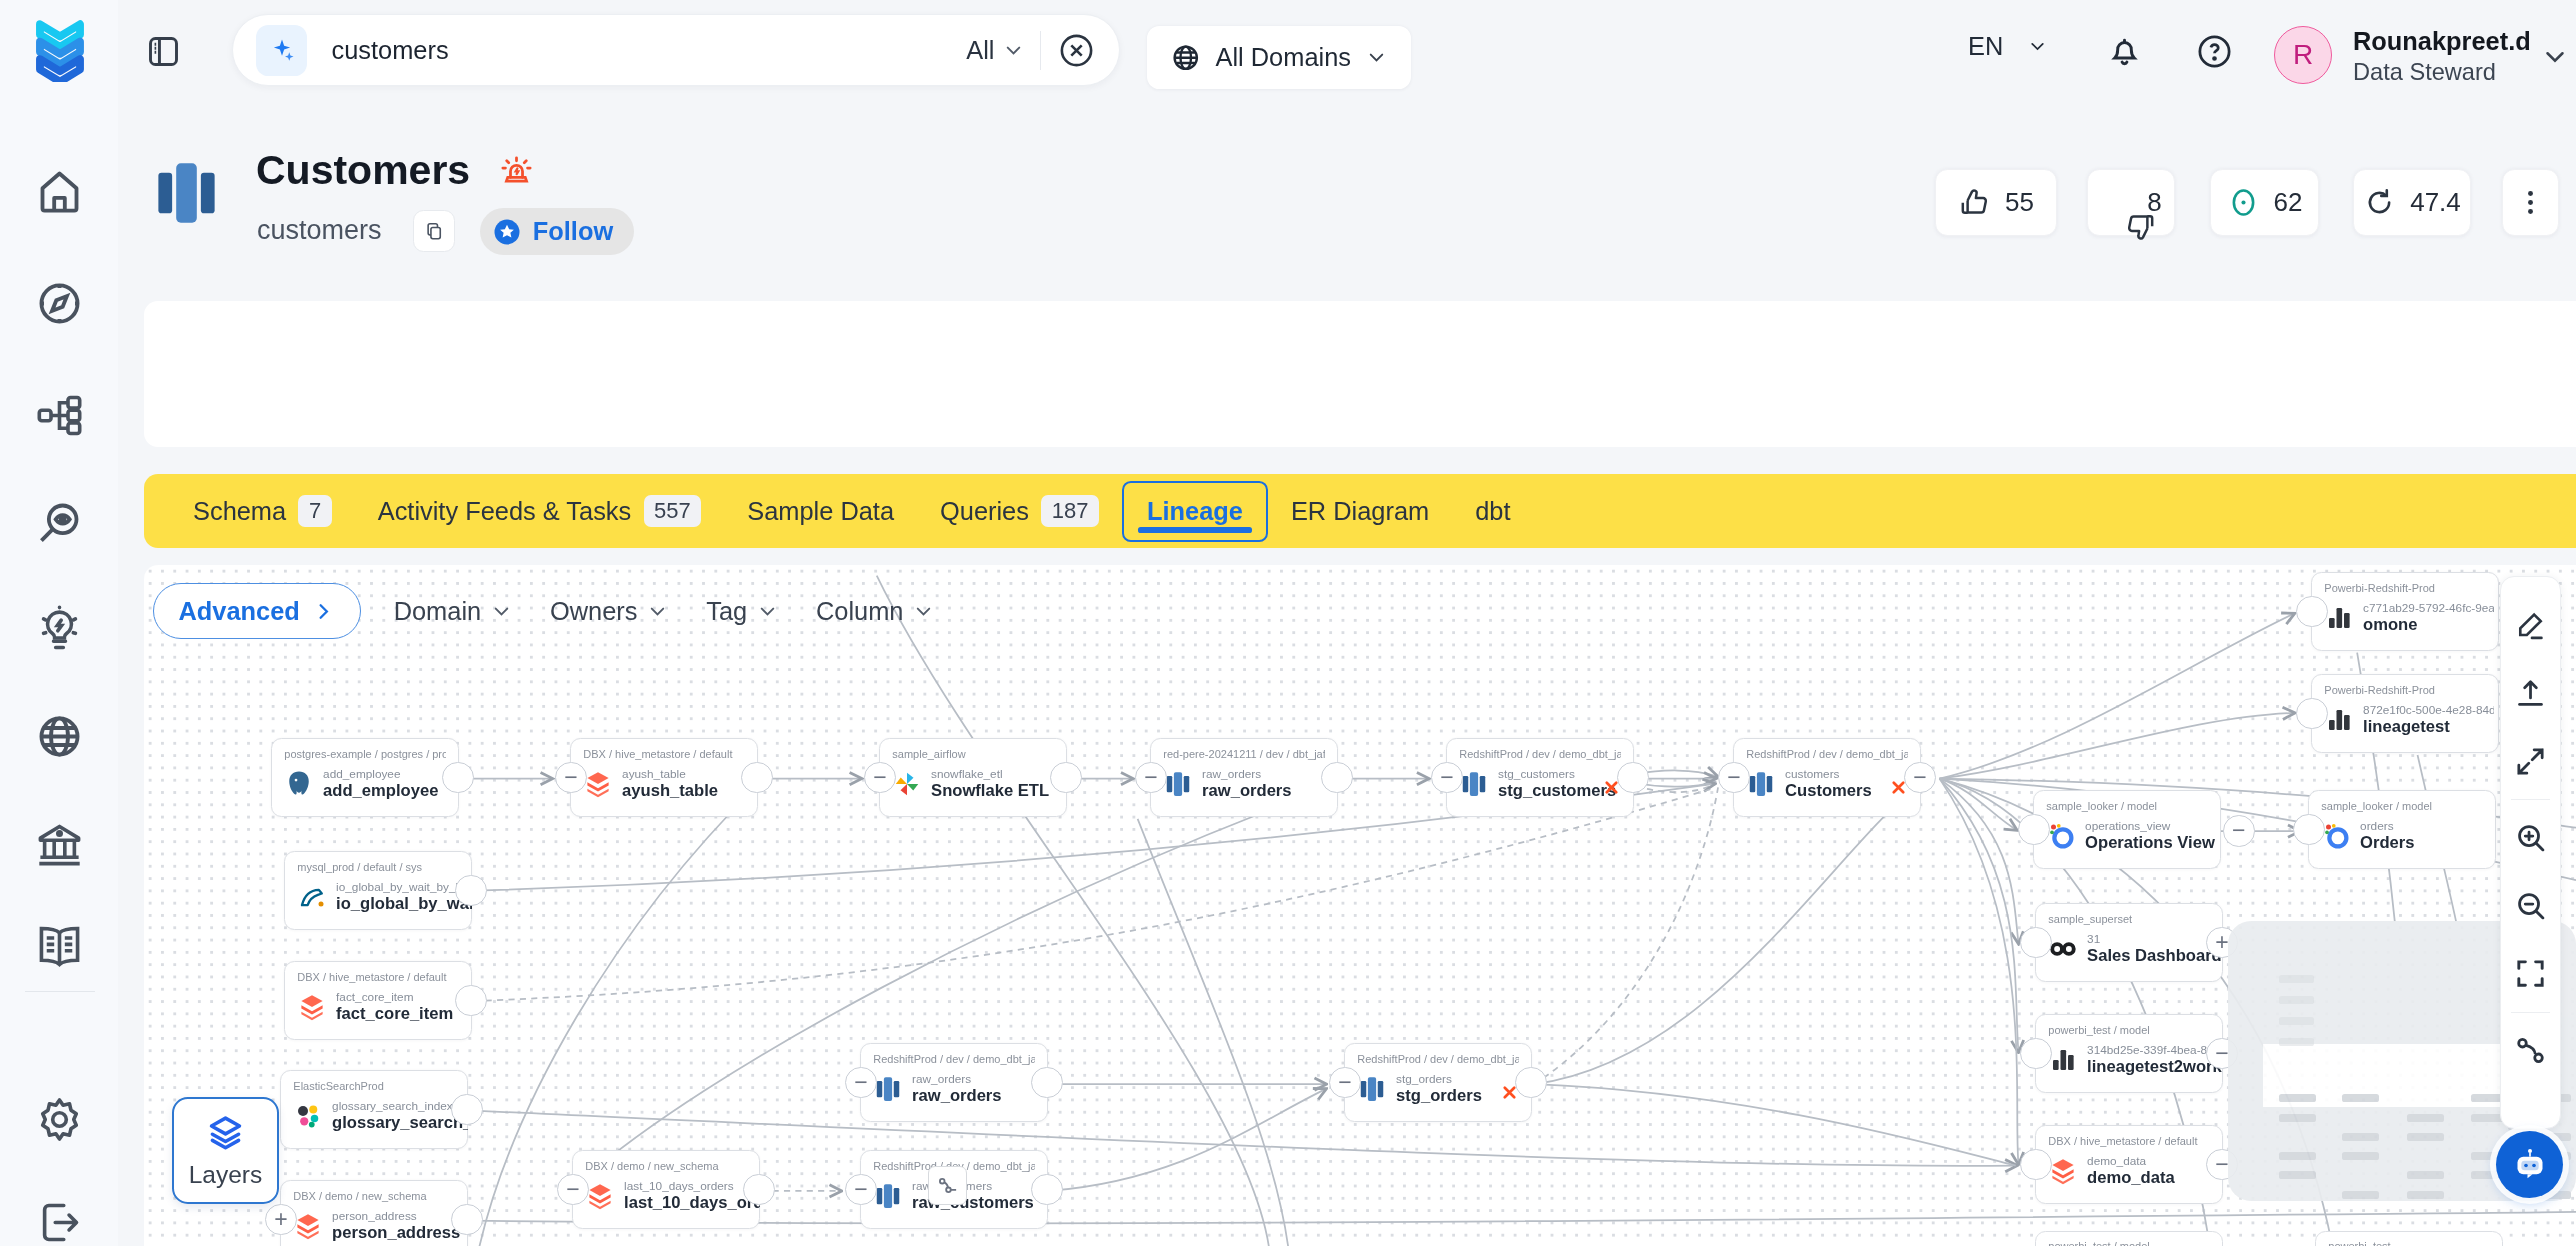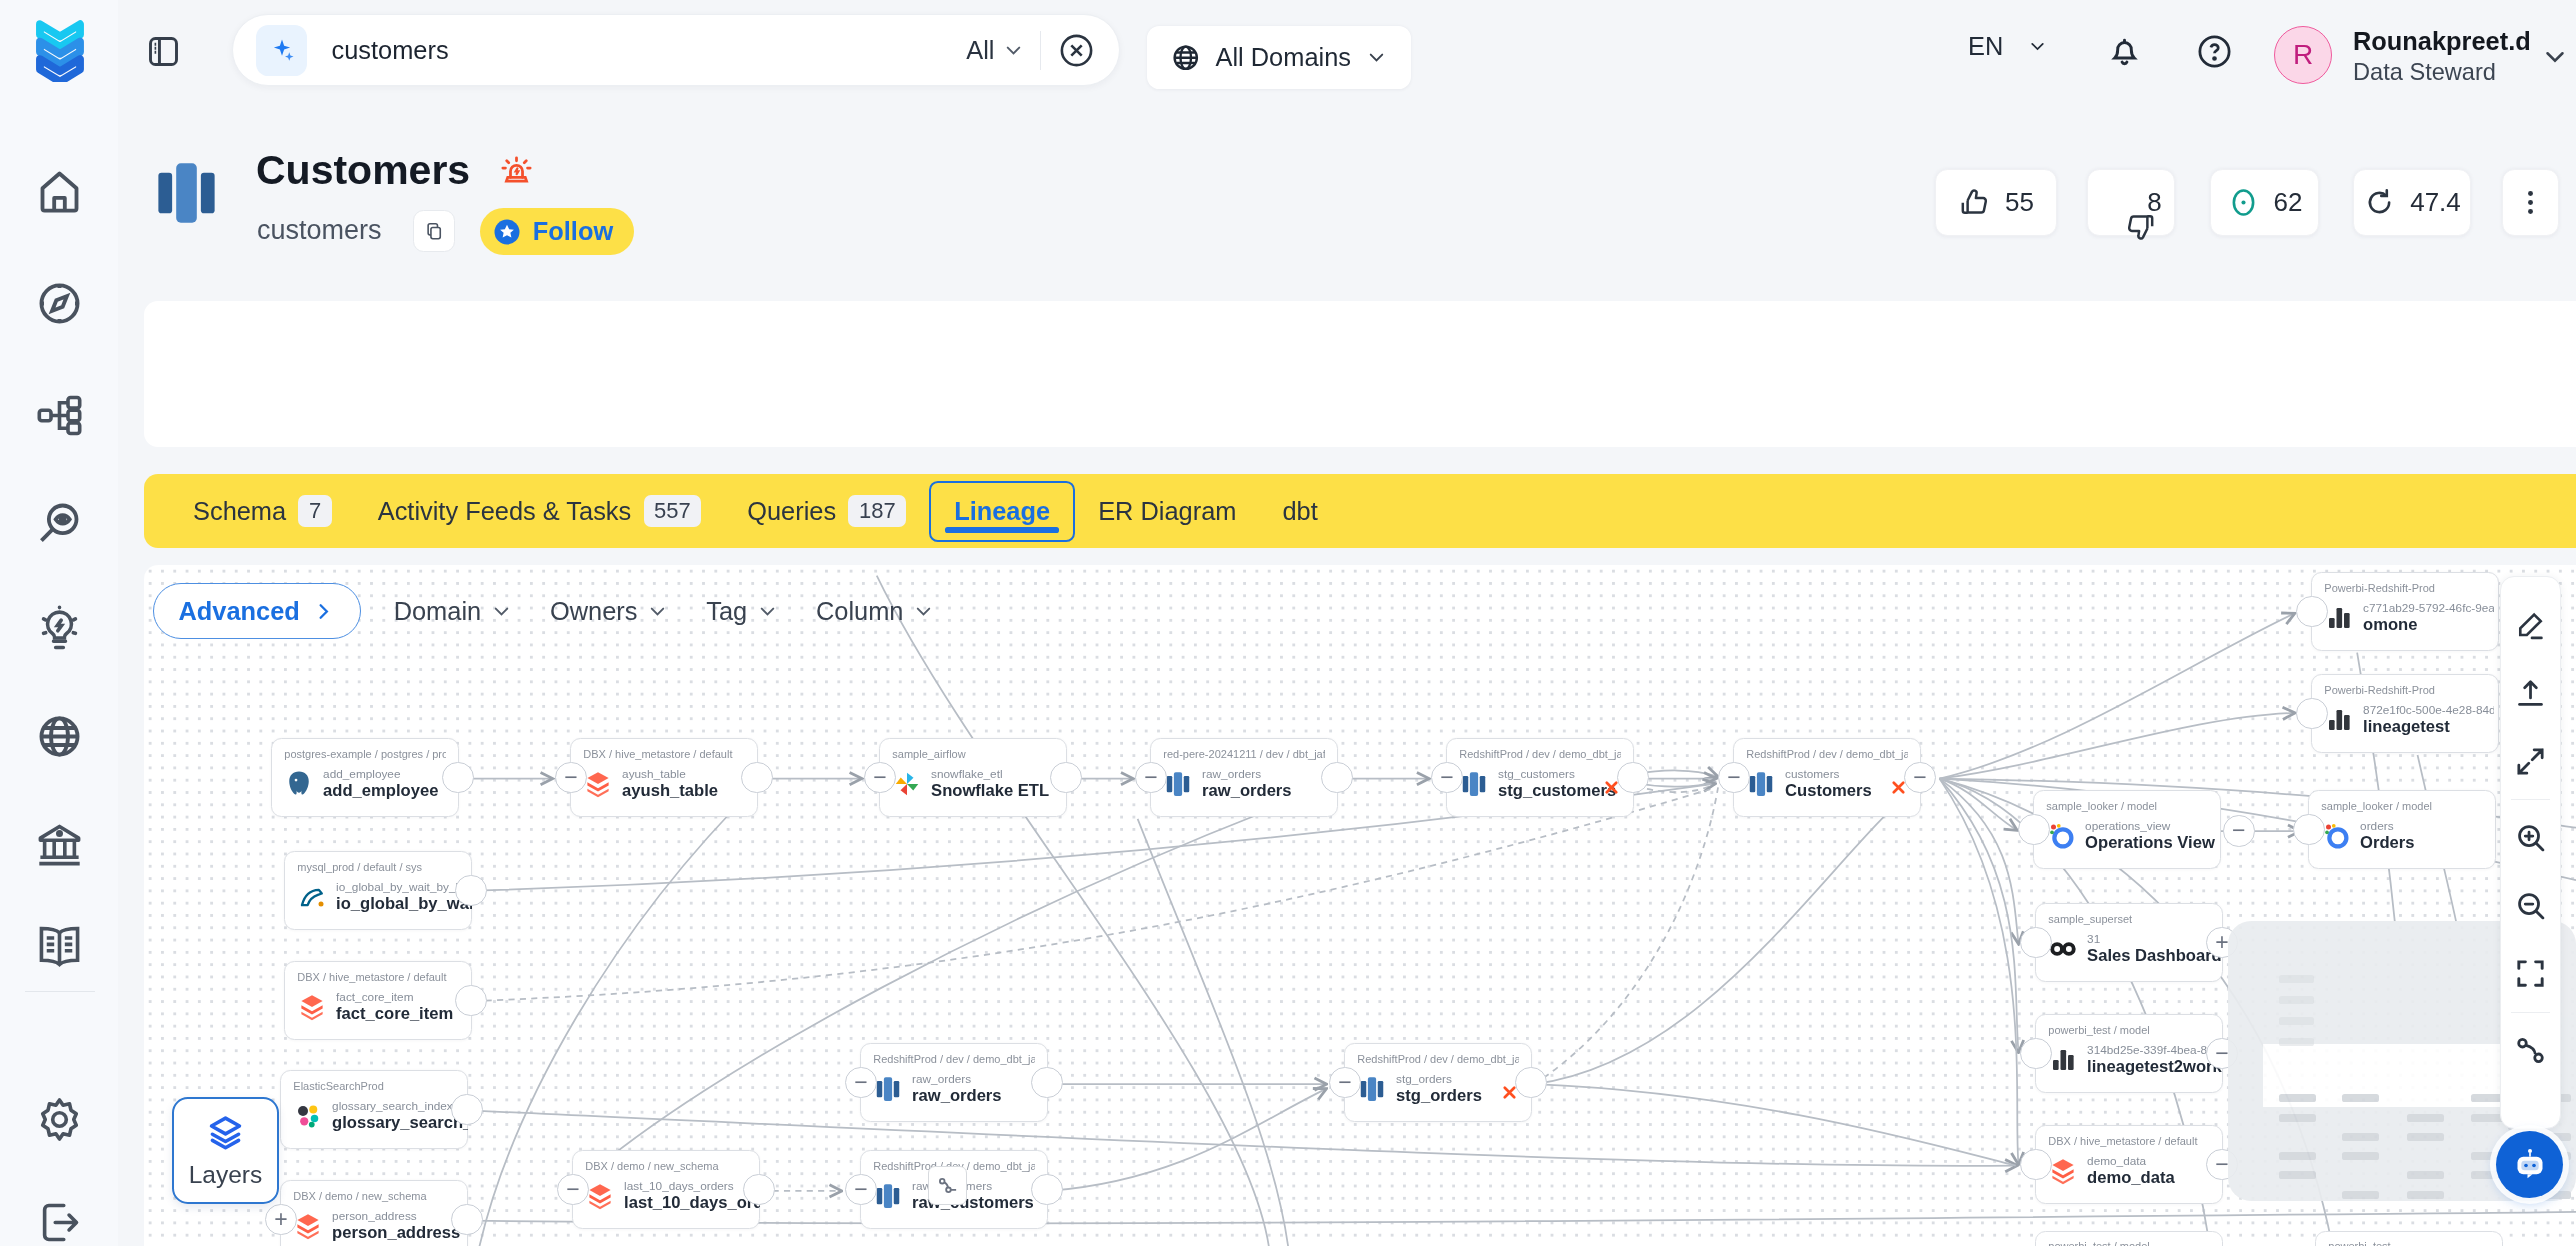--- a/index.html
+++ b/index.html
@@ -38,21 +38,21 @@
   #user-role { font-size:23.6px; color:#3c4552; }
   #user-chev { left:2540px; top:42px; width:30px; height:30px; color:#39414d; }
 
   
   #svc-logo { left:149px; top:151px; width:75px; height:84px; }
   #page-title { left:256px; top:147px; font-size:41px; font-weight:700; color:#141a24; }
   #alarm { left:497px; top:151px; width:39px; height:39px; }
   #entity-sub { left:257px; top:215px; font-size:27px; color:#4a5361; }
   #copy-btn { left:413px; top:210px; width:42px; height:42px; background:#fff; border:0.9px solid #e7eaee; border-radius:10.5px;
     color:#4a5361; padding:8.8px; }
-  #follow-btn { left:480px; top:208px; height:47px; background:#fde047; border-radius:23.6px; display:flex; align-items:center;
+  #follow-btn { left:480px; top:208px; height:47px; background:#e5e5e5; border-radius:23.6px; display:flex; align-items:center;
     padding:0 21px 0 12.3px; gap:10.5px; font-size:25.4px; color:#1a6fe0; font-weight:600; }
   .stat-btn { position:absolute; top:169px; height:67px; background:#fff; border:0.9px solid #f0f1f4; border-radius:12.3px;
     box-shadow:0 0.9px 4.4px rgba(30,40,60,.06); display:flex; align-items:center; justify-content:center; gap:14px;
     font-size:26px; color:#242c38; }
   .stat-btn .ico { width:33px; height:33px; color:#2b3440; }
 
   
   #props-card { left:144px; top:301px; width:2432px; height:146px; background:#fff; border-radius:14px 0 0 14px; }
   .prop-col { position:absolute; top:324px; }
   .prop-label { display:flex; align-items:center; gap:12.3px; font-size:25.4px; font-weight:600; color:#1a6fe0; }
@@ -483,20 +483,23 @@
 
   <nav id="tabs-card" class="abs">
       <div class="tab ">
     <span>Schema</span>
     <span class="tab-count">7</span>
       </div>
       <div class="tab ">
     <span>Activity Feeds &amp; Tasks</span>
     <span class="tab-count">557</span>
       </div>
+      <div class="tab ">
+    <span>Sample Data</span>
+    </div>
       <div class="tab ">
     <span>Queries</span>
     <span class="tab-count">187</span>
       </div>
       <div class="tab active">
     <span>Lineage</span>
     </div>
       <div class="tab ">
     <span>ER Diagram</span>
     </div>

